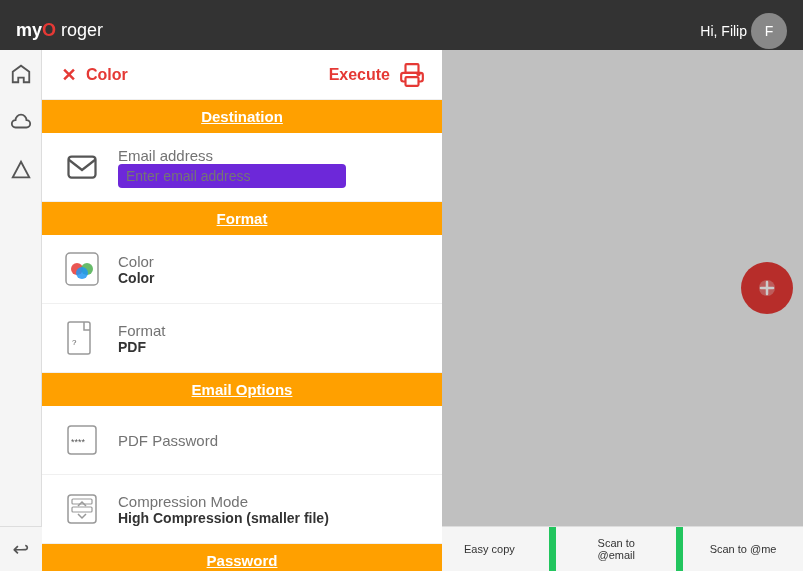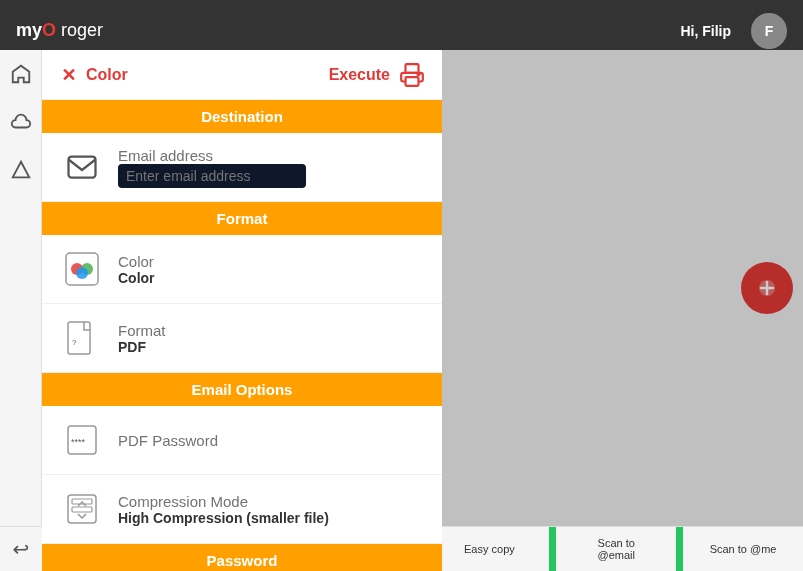--- a/index.html
+++ b/index.html
@@ -33,22 +33,21 @@
       font-size: 18px;
       font-weight: bold;
     }
     .app-logo-text span.my { color: white; }
     .app-logo-text span.o { color: #e53935; }
     .app-logo-text span.roger { color: white; font-weight: normal; }
 
     .app-bar-right {
       display: flex;
       align-items: center;
-      gap: 20px;
-      font-weight: bold;
+      gap: 4px;
     }
     .hi-text {
       color: white;
       font-size: 14px;
     }
     .avatar {
       width: 36px;
       height: 36px;
       border-radius: 50%;
       background: #888;
@@ -220,20 +219,21 @@
     }
 
     
     .section-header {
       background: #FFA000;
       color: white;
       text-align: center;
       padding: 8px 16px;
       font-size: 15px;
       font-weight: bold;
+      text-decoration: underline;
     }
 
     
     .list-row {
       display: flex;
       align-items: center;
       padding: 10px 16px;
       border-bottom: 1px solid #f0f0f0;
       min-height: 60px;
     }
@@ -259,25 +259,25 @@
       color: #737373;
     }
     .row-subtitle {
       font-size: 14px;
       color: #333;
       font-weight: bold;
     }
     .row-input {
       font-size: 14px;
       color: #bbb;
-      background: #0f172a;
+      background: #6d28d9;
       border: none;
       padding: 4px 8px;
       border-radius: 4px;
-      width: 188px;
+      width: 228px;
       outline: none;
     }
   </style>
 </head>
 <body>
 
 <div class="app-bar">
   <div class="app-logo">
     <span class="app-logo-text">
       <span class="my">my</span><span class="o" style="color:#e53935;">O</span> <span class="roger">roger</span>

